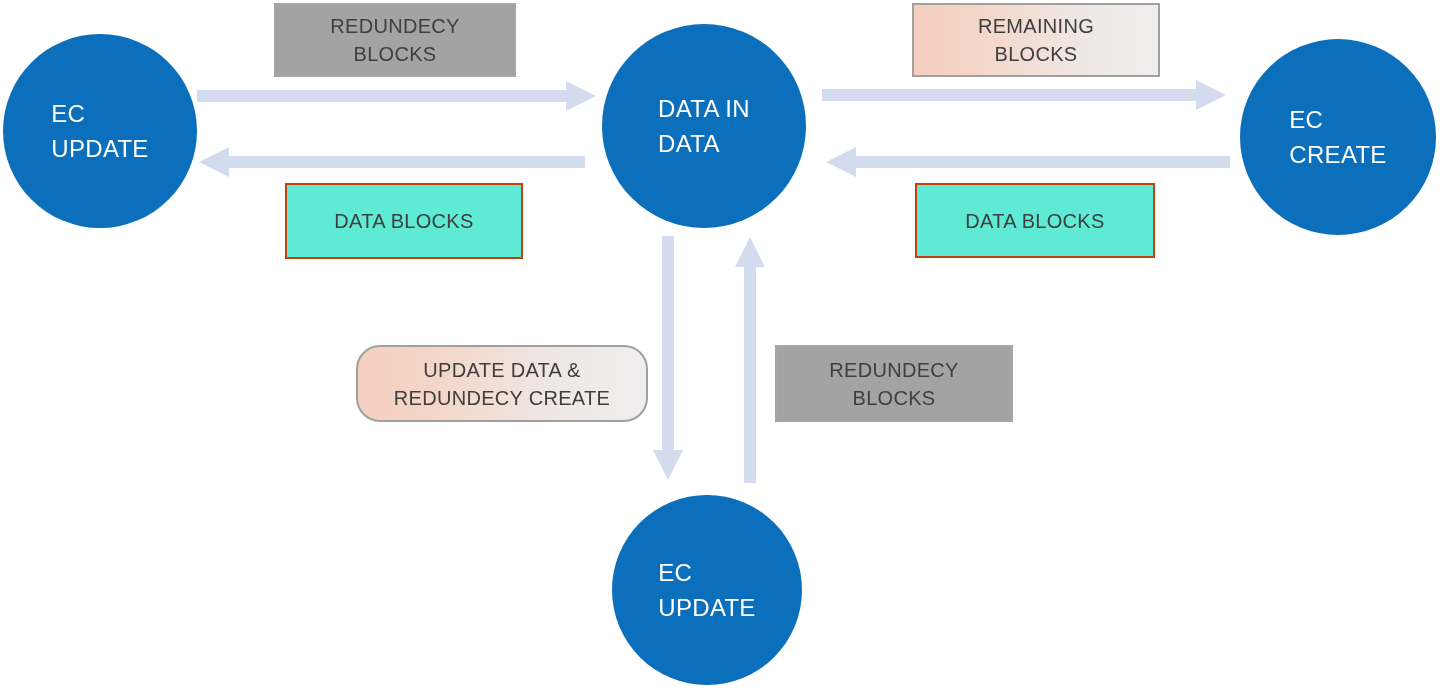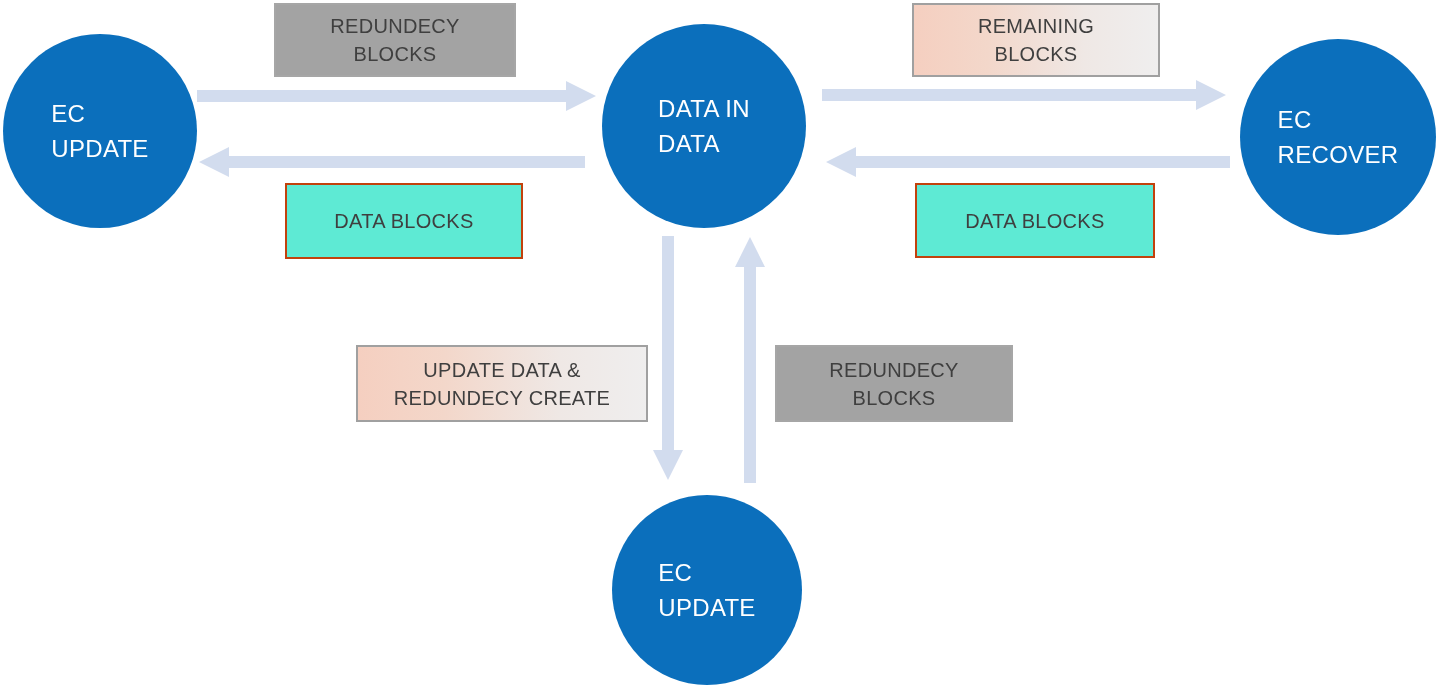--- a/index.html
+++ b/index.html
@@ -67,21 +67,21 @@
   }
   .box-grad {
     background: linear-gradient(90deg, #f5cfc0 0%, #f3d7ca 30%, #efe8e5 70%, #efeeee 100%);
     border: 2px solid #a0a0a0;
   }
 
   .lbl-redundecy-top   { left: 274px; top: 3px;   width: 242px; height: 74px; }
   .lbl-data-blocks-l   { left: 285px; top: 183px; width: 238px; height: 76px; }
   .lbl-remaining       { left: 912px; top: 3px;   width: 248px; height: 74px; }
   .lbl-data-blocks-r   { left: 915px; top: 183px; width: 240px; height: 75px; }
-  .lbl-update-data     { left: 356px; top: 345px; width: 292px; height: 77px; }
+  .lbl-update-data     { left: 356px; top: 345px; width: 292px; height: 77px; border-radius: 24px; }
   .lbl-redundecy-bot   { left: 775px; top: 345px; width: 238px; height: 77px; }
 </style>
 </head>
 <body>
 
 <div class="canvas">
 
   <svg class="arrows-layer" viewBox="0 0 1440 690" aria-hidden="true">
     <polygon class="arrow" points="197,90 566,90 566,81 596,96 566,111 566,102 197,102"></polygon>
     <polygon class="arrow" points="585,156 229,156 229,147 199,162 229,177 229,168 585,168"></polygon>
@@ -101,21 +101,21 @@
   <div class="node node-rest">
     <div>
       <span>DATA IN</span>
       <span>DATA</span>
     </div>
   </div>
 
   <div class="node node-recover">
     <div>
       <span>EC</span>
-      <span>RECOVER</span>
+      <span>CREATE</span>
     </div>
   </div>
 
   <div class="node node-update">
     <div>
       <span>EC</span>
       <span>UPDATE</span>
     </div>
   </div>
 

